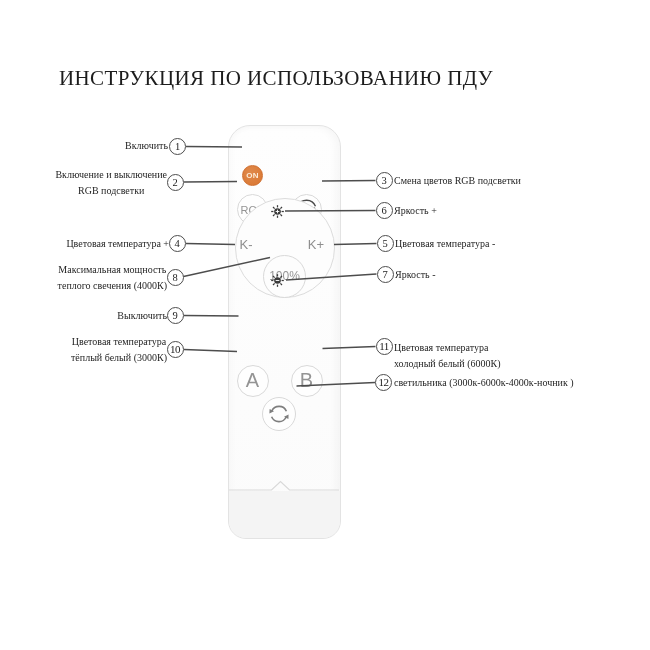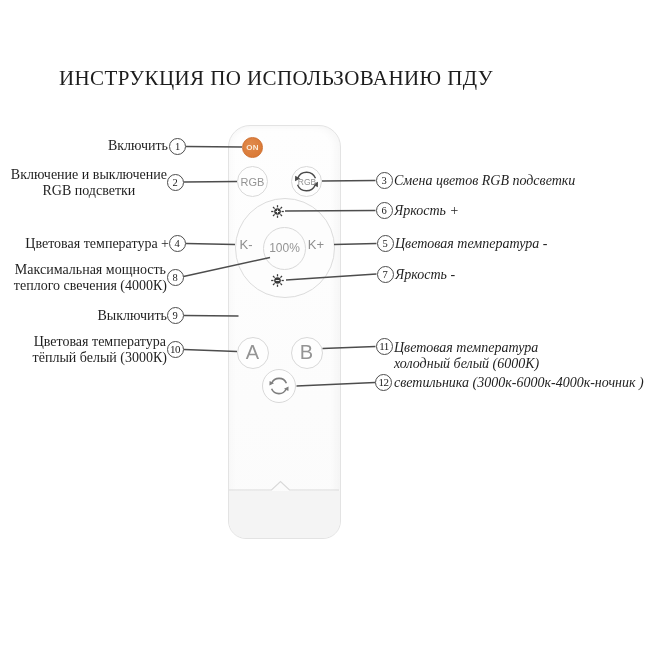--- a/index.html
+++ b/index.html
@@ -8,21 +8,21 @@
   .abs{position:absolute;}
   #title{top:66px;left:0;width:552px;text-align:center;font-size:21px;letter-spacing:.4px;color:#1c1c1c;}
   
   #remote{left:228px;top:125px;width:111px;height:412px;background:linear-gradient(180deg,#fefefe,#fbfbfb);
           border:1px solid #e3e3e3;border-radius:22px 22px 18px 18px;
           box-shadow:inset -4px 0 8px rgba(0,0,0,.035), inset 3px 0 6px rgba(0,0,0,.02);z-index:1;}
   #battery{position:absolute;left:0;top:365px;width:111px;height:47px;background:#f4f4f4;
            border-radius:0 0 18px 18px;}
   .btn{position:absolute;z-index:2;background:#fefefe;border:1px solid #d9d9d9;border-radius:50%;
        display:flex;align-items:center;justify-content:center;
-       font-family:"Liberation Sans","DejaVu Sans",sans-serif;color:#949494;box-sizing:border-box;}
+       font-family:"Liberation Sans","DejaVu Sans",sans-serif;color:#949494;box-sizing:border-box;margin-top:28px;}
   #btn-on{left:242px;top:137px;width:21px;height:21px;background:radial-gradient(circle at 40% 35%,#e08a4c,#d9752f);
           border:1px solid #cf6e2e;color:#fcebd8;font-size:8px;font-weight:bold;letter-spacing:.3px;}
   #btn-rgb{left:237px;top:166px;width:31px;height:31px;font-size:11px;}
   #btn-rgbcycle{left:290.5px;top:165.5px;width:31px;height:31px;}
   #ring{left:234.5px;top:198px;width:100px;height:100px;border:1px solid #dcdcdc;border-radius:50%;
         background:#fdfdfd;position:absolute;z-index:2;box-sizing:border-box;}
   #btn-center{left:263px;top:226.5px;width:43px;height:43px;font-size:12px;background:#fdfdfd;}
   .ktxt{z-index:3;width:26px;text-align:center;font-family:"Liberation Sans","DejaVu Sans",sans-serif;
         font-size:13px;color:#8f8f8f;}
   #k-minus{left:233px;top:237px;}
@@ -34,23 +34,23 @@
   #btn-cycle{left:262px;top:369px;width:34px;height:34px;}
   #rgbcycle-text{position:absolute;left:0;top:10px;width:31px;text-align:center;font-size:8.5px;color:#8f8f8f;
                  font-family:"Liberation Sans","DejaVu Sans",sans-serif;}
   
   #lines{left:0;top:0;z-index:4;pointer-events:none;}
   
   .bub{z-index:5;width:17px;height:17px;border:1px solid #4d4d4d;border-radius:50%;background:#fff;
        box-sizing:border-box;text-align:center;font-size:10.5px;line-height:15px;color:#222;}
   .bub.two{font-size:11px;letter-spacing:-.5px;}
   
-  .lab{z-index:5;font-size:14px;line-height:16px;color:#1f1f1f;white-space:nowrap;}
+  .lab{z-index:5;font-size:10px;line-height:16px;color:#1f1f1f;white-space:nowrap;}
   .lab.left{text-align:center;}
-  .lab.right{text-align:left;font-style:italic;}
+  .lab.right{text-align:left;}
 </style>
 </head>
 <body>
 
 <div id="canvas">
 
   <div class="abs" id="title">ИНСТРУКЦИЯ ПО ИСПОЛЬЗОВАНИЮ ПДУ</div>
 
   <div class="abs" id="remote">
     <div id="battery"></div>

